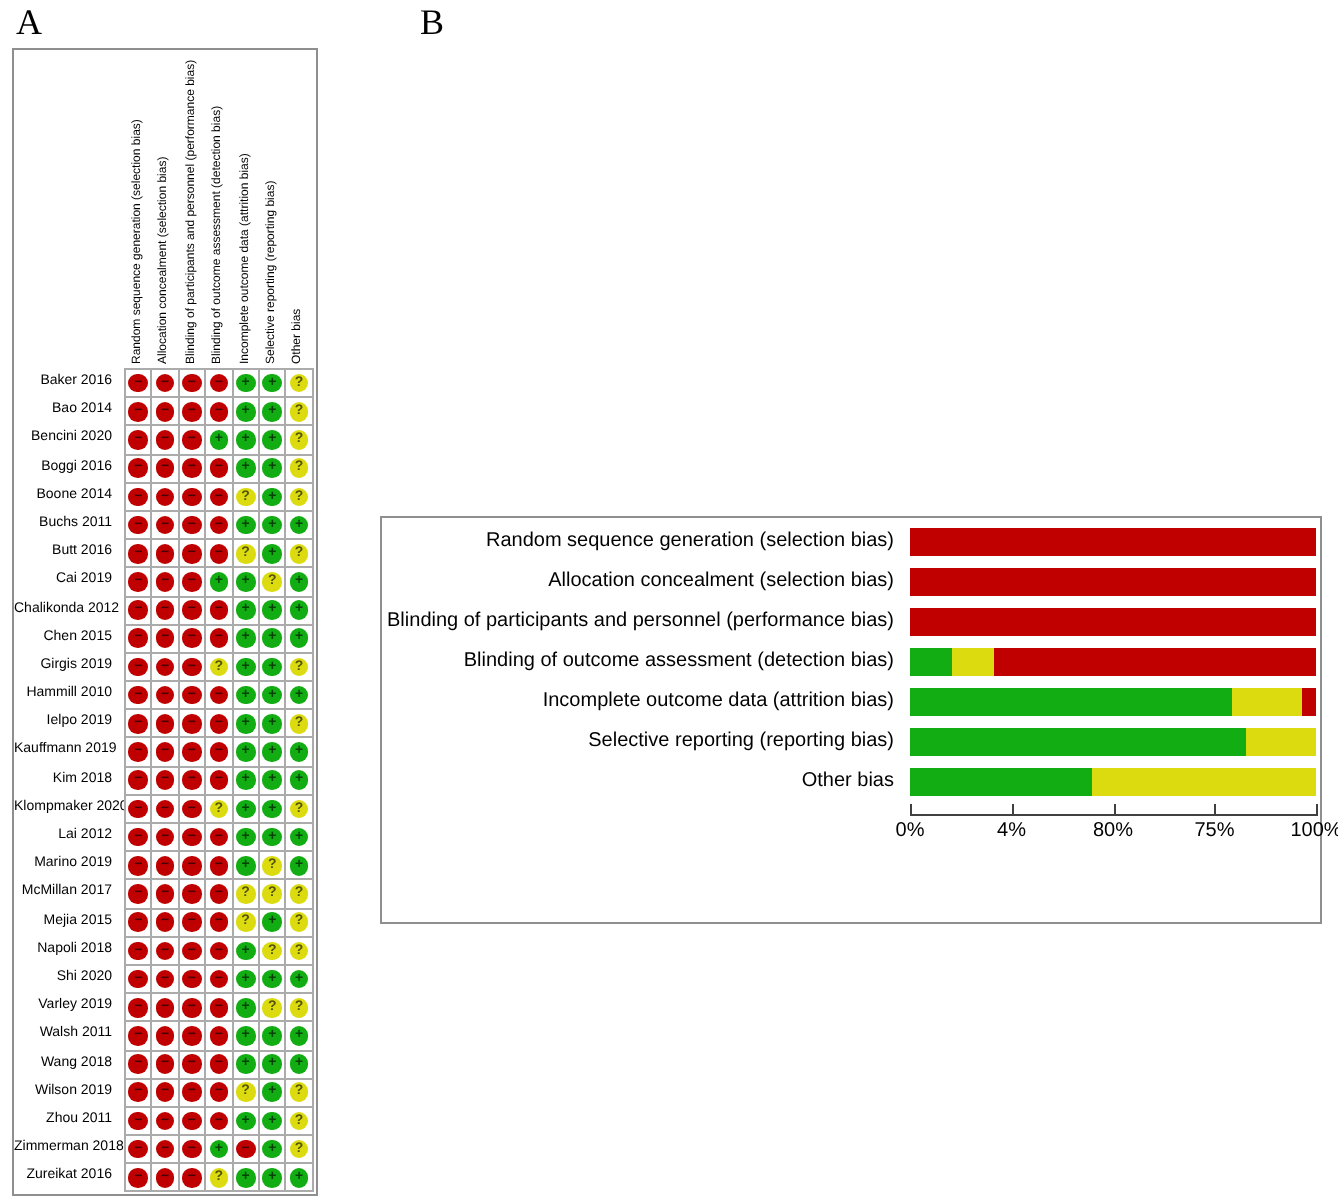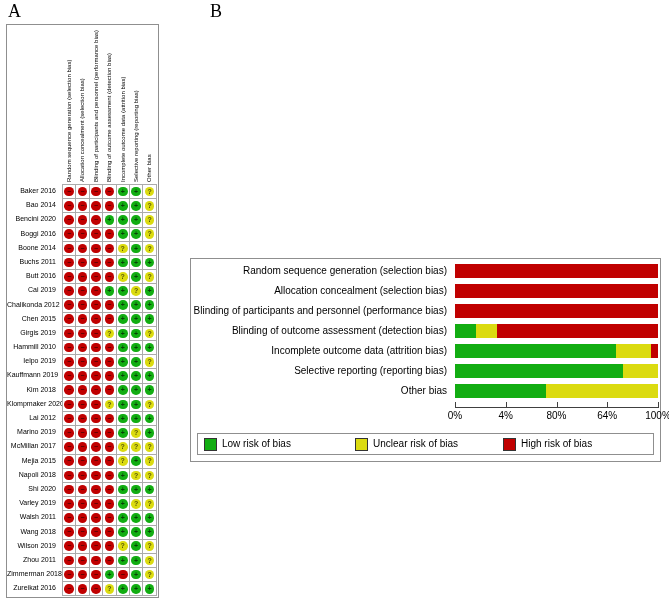--- a/index.html
+++ b/index.html
@@ -797,31 +797,17 @@
     </div>
   <div class="axis-line"></div>
   <div id="axis-ticks">
       <div class="tick" style="left: 264px;"></div>
       <div class="tick-label" style="left: 242px;">0%</div>
       <div class="tick" style="left: 314.75px;"></div>
       <div class="tick-label" style="left: 292.75px;">4%</div>
       <div class="tick" style="left: 365.5px;"></div>
       <div class="tick-label" style="left: 343.5px;">80%</div>
       <div class="tick" style="left: 416.25px;"></div>
-      <div class="tick-label" style="left: 394.25px;">64%</div>
+      <div class="tick-label" style="left: 394.25px;">75%</div>
       <div class="tick" style="left: 467px;"></div>
       <div class="tick-label" style="left: 445px;">100%</div>
-    </div>
-  <div class="legendB" id="legendB">
-      <div class="legend-entry" style="left: 6px;">
-        <div class="legend-swatch" style="background: rgb(18, 173, 18);"></div>
-        <div class="legend-text">Low risk of bias</div>
-      </div>
-      <div class="legend-entry" style="left: 157px;">
-        <div class="legend-swatch" style="background: rgb(219, 219, 16);"></div>
-        <div class="legend-text">Unclear risk of bias</div>
-      </div>
-      <div class="legend-entry" style="left: 305px;">
-        <div class="legend-swatch" style="background: rgb(192, 0, 0);"></div>
-        <div class="legend-text">High risk of bias</div>
-      </div>
     </div>
 </div>
 
 </body></html>

